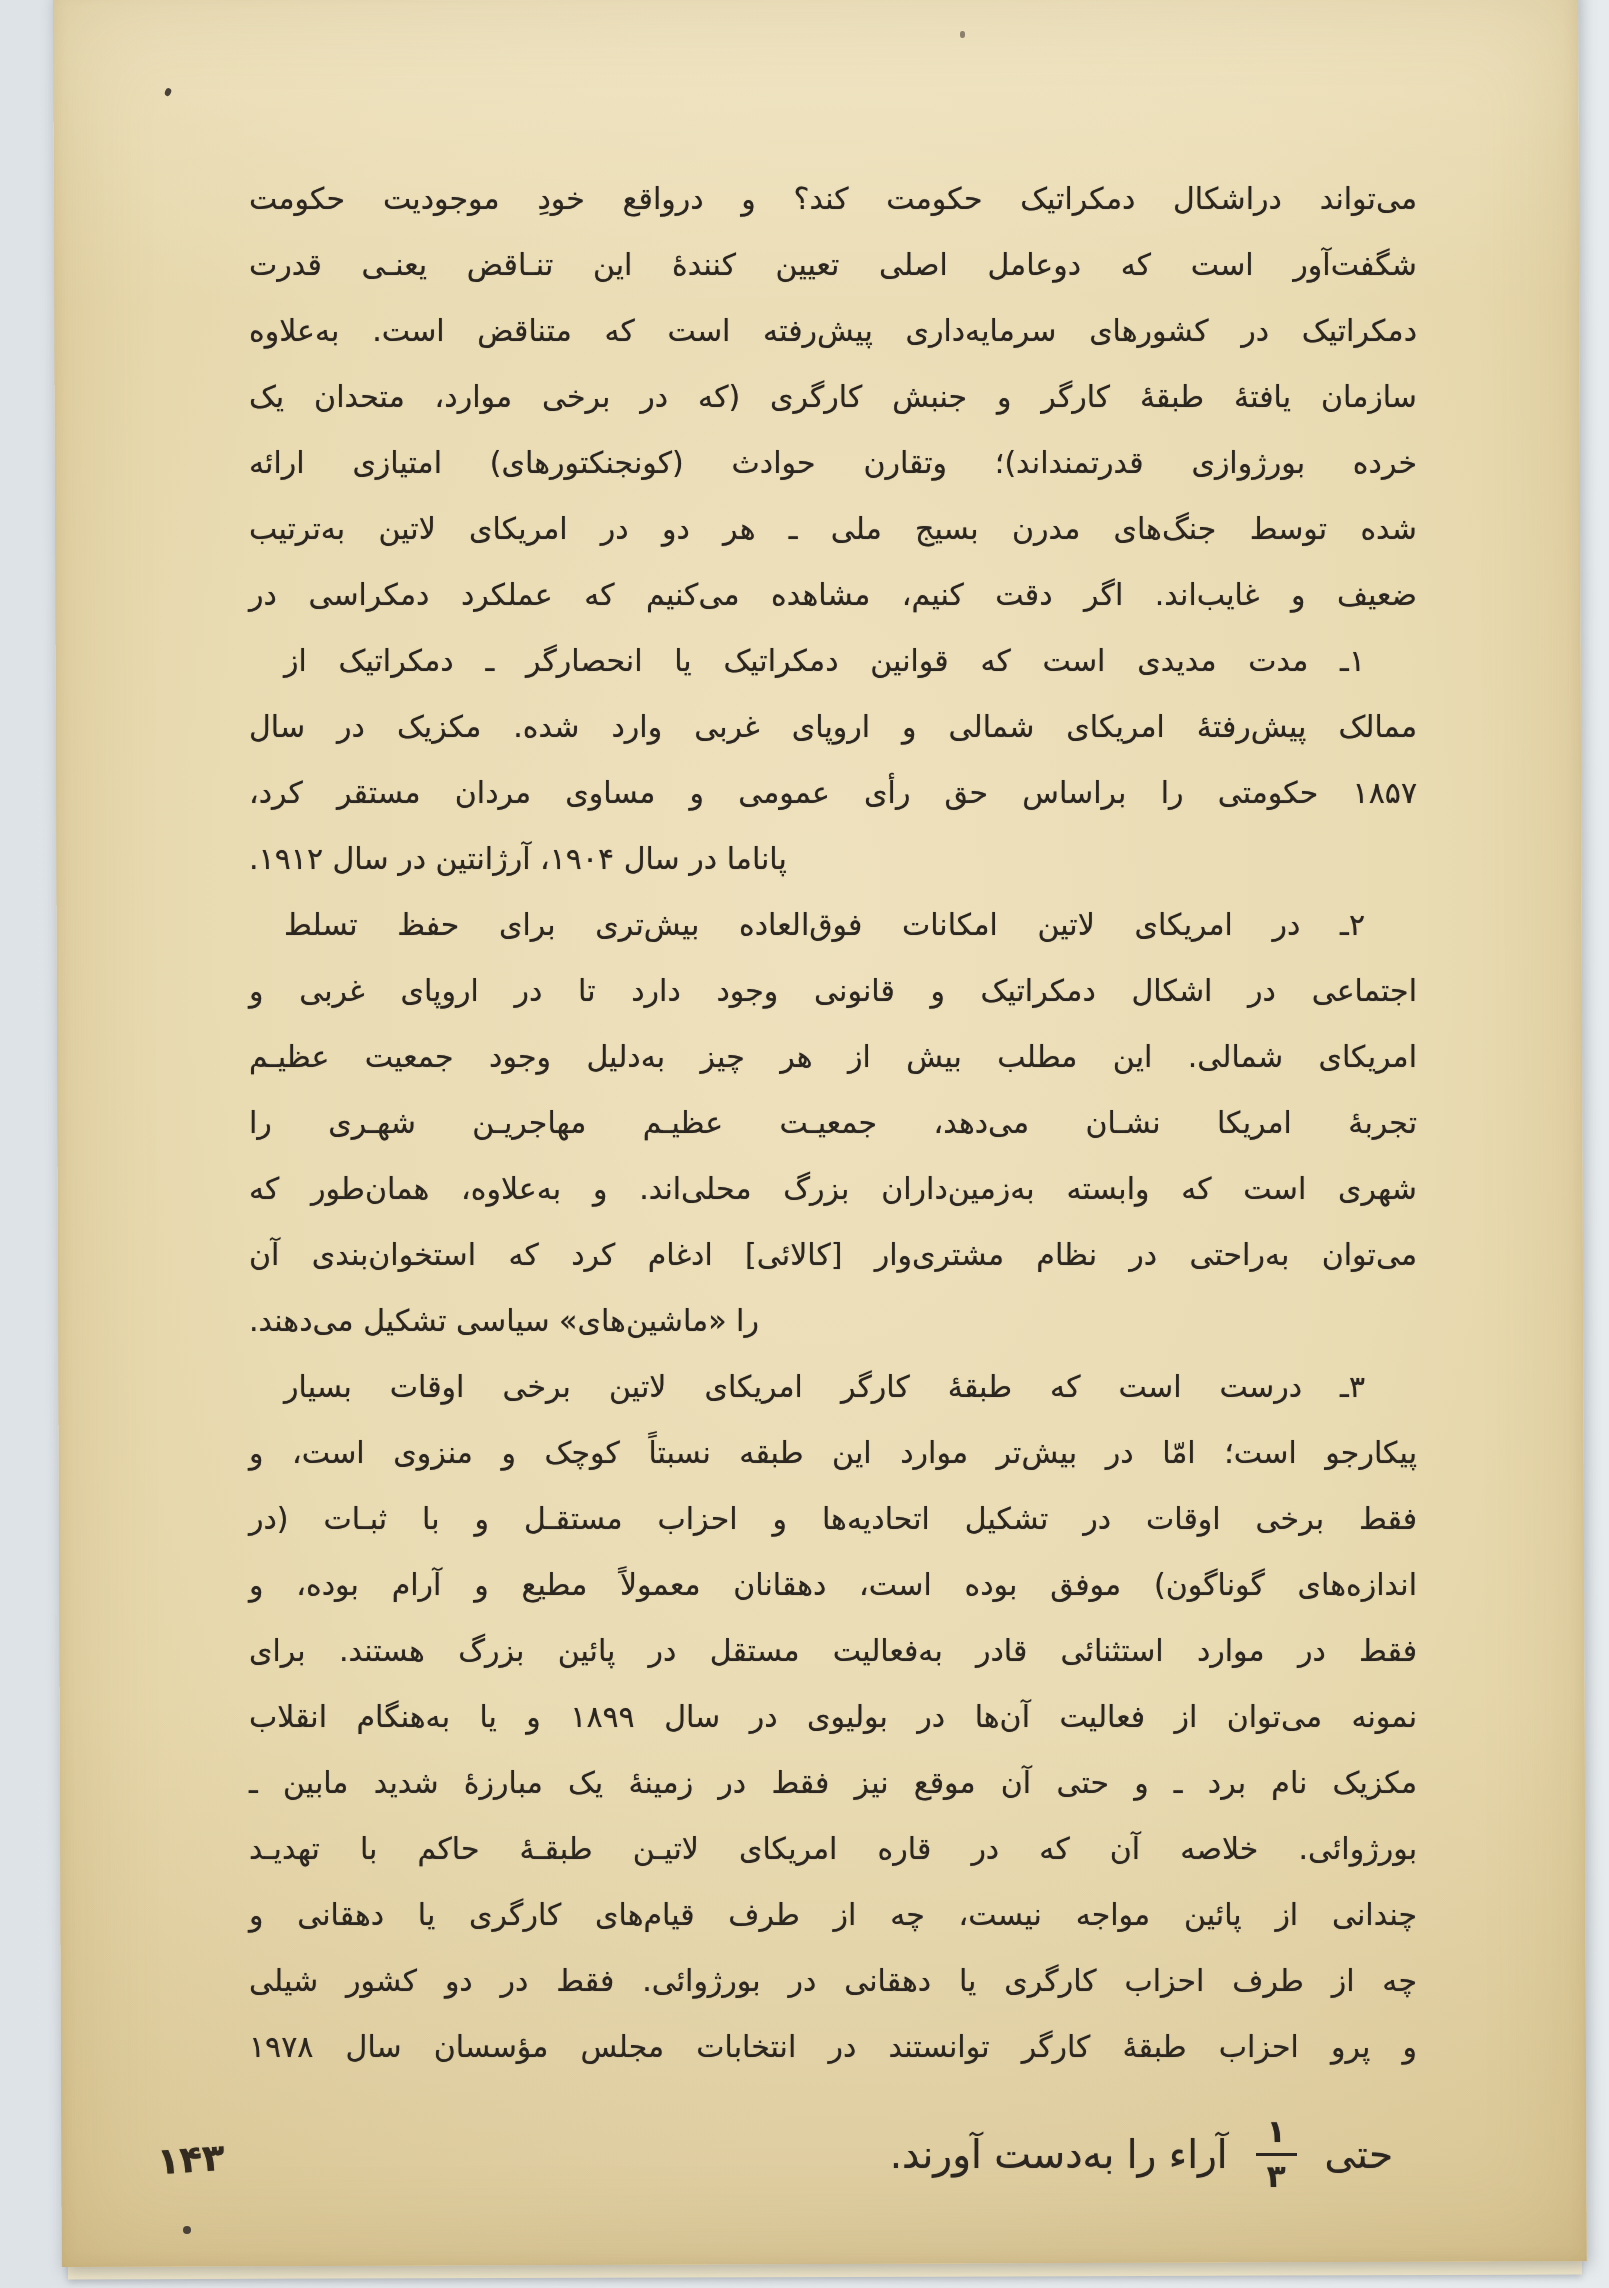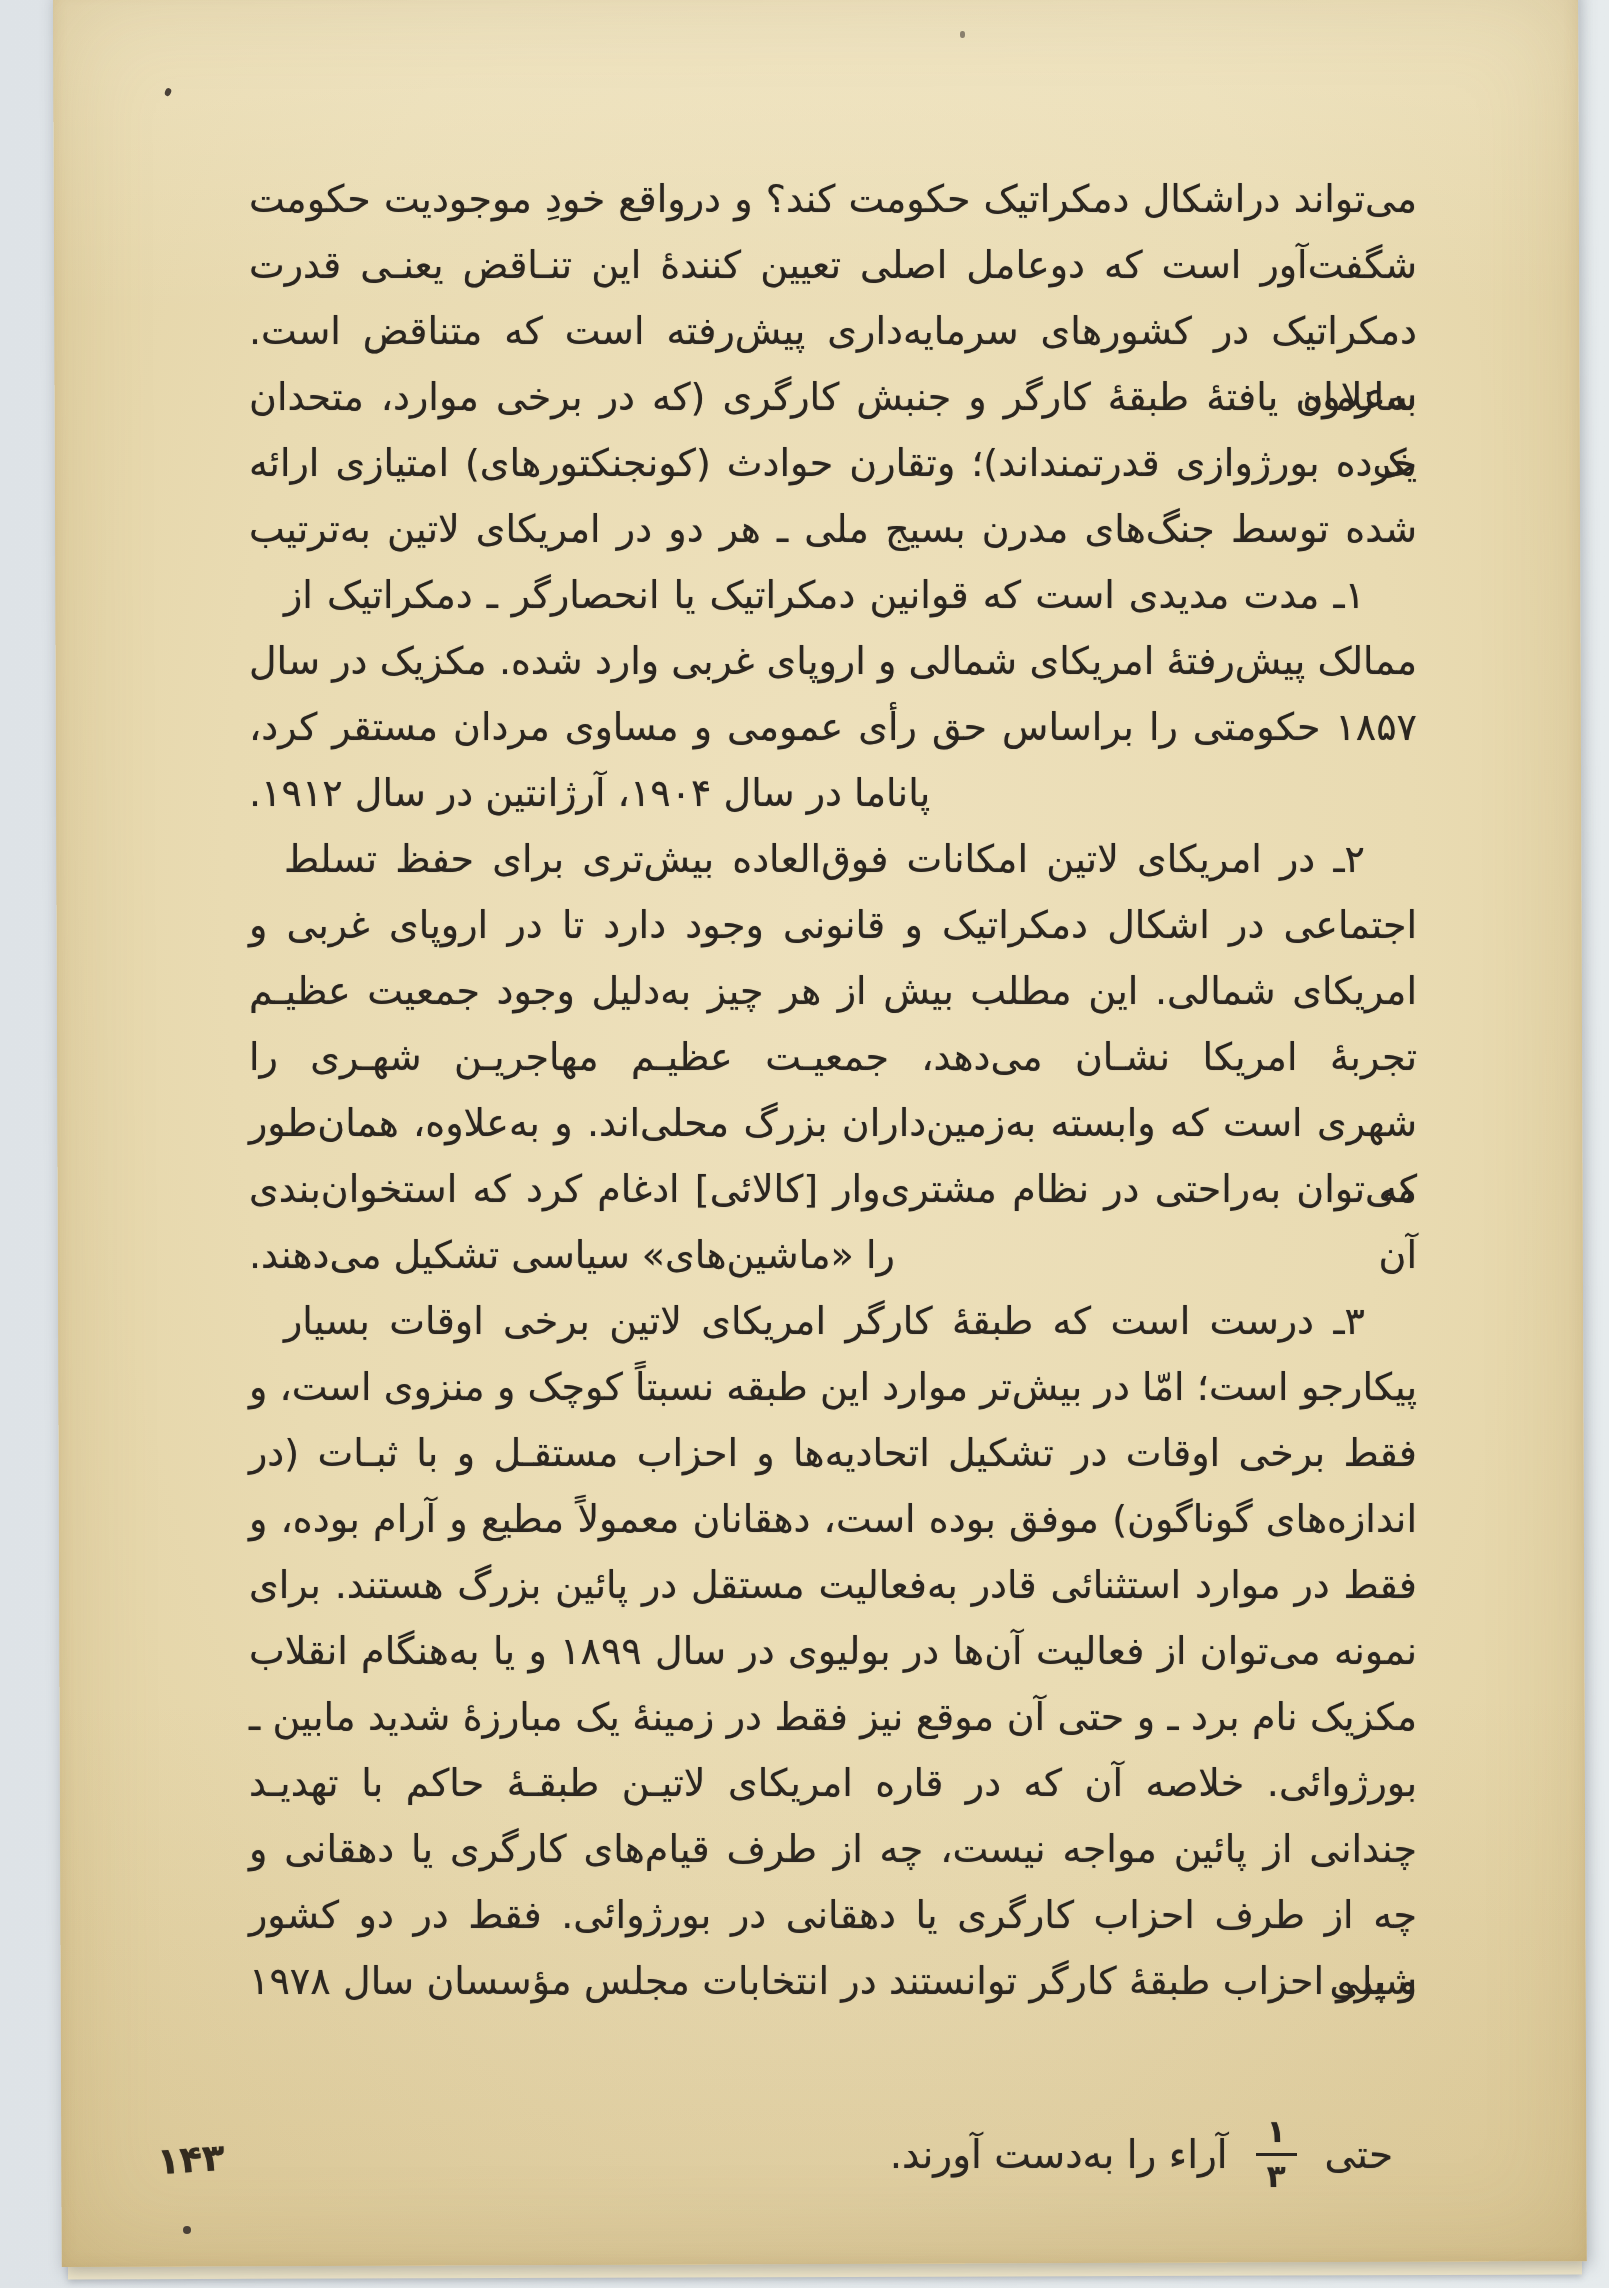--- a/index.html
+++ b/index.html
@@ -34,21 +34,21 @@
     background: #efe6c9;
     box-shadow: 0 2.8px 6.5px rgba(90,95,105,0.30);
   }
   .body-text {
     position: absolute;
     left: 249px;
     top: 166px;
     width: 1168px;
     direction: rtl;
     color: #2b2620;
-    font-size: 38px;
+    font-size: 30px;
     line-height: 66px;
     text-shadow: 0 0 0.9px rgba(43,38,32,0.55);
   }
   .line { height: 66px; white-space: nowrap; }
   .line.just { text-align: justify; text-align-last: justify; white-space: normal; }
   .line.indent { padding-right: 52px; margin-left: 35px; }
   .line.short { text-align: left; }
   .last-line {
     position: absolute;
     left: 249px;
@@ -99,20 +99,21 @@
   <div class="paper"></div>
 
   <div class="body-text">
 
   <div class="line just">می‌تواند دراشکال دمکراتیک حکومت کند؟ و درواقع خودِ موجودیت حکومت</div>
       <div class="line just">شگفت‌آور است که دوعامل اصلی تعیین کنندهٔ این تنـاقض یعنـی قدرت</div>
       <div class="line just">دمکراتیک در کشورهای سرمایه‌داری پیش‌رفته است که متناقض است. به‌علاوه</div>
       <div class="line just">سازمان یافتهٔ طبقهٔ کارگر و جنبش کارگری (که در برخی موارد، متحدان یک</div>
       <div class="line just">خرده بورژوازی قدرتمنداند)؛ وتقارن حوادث (کونجنکتورهای) امتیازی ارائه</div>
       <div class="line just">شده توسط جنگ‌های مدرن بسیج ملی ـ هر دو در امریکای لاتین به‌ترتیب</div>
+      <div class="line just">ضعیف و غایب‌اند. اگر دقت کنیم، مشاهده می‌کنیم که عملکرد دمکراسی در</div>
       <div class="line just indent">۱ـ مدت مدیدی است که قوانین دمکراتیک یا انحصارگر ـ دمکراتیک از</div>
       <div class="line just">ممالک پیش‌رفتهٔ امریکای شمالی و اروپای غربی وارد شده. مکزیک در سال</div>
       <div class="line just">۱۸۵۷ حکومتی را براساس حق رأی عمومی و مساوی مردان مستقر کرد،</div>
       <div class="line short">پاناما در سال ۱۹۰۴، آرژانتین در سال ۱۹۱۲.</div>
       <div class="line just indent">۲ـ در امریکای لاتین امکانات فوق‌العاده بیش‌تری برای حفظ تسلط</div>
       <div class="line just">اجتماعی در اشکال دمکراتیک و قانونی وجود دارد تا در اروپای غربی و</div>
       <div class="line just">امریکای شمالی. این مطلب بیش از هر چیز به‌دلیل وجود جمعیت عظیـم</div>
       <div class="line just">تجربهٔ امریکا نشـان می‌دهد، جمعیـت عظیـم مهاجریـن شهـری را</div>
       <div class="line just">شهری است که وابسته به‌زمین‌داران بزرگ محلی‌اند. و به‌علاوه، همان‌طور که</div>
       <div class="line just">می‌توان به‌راحتی در نظام مشتری‌وار [کالائی] ادغام کرد که استخوان‌بندی آن</div>

